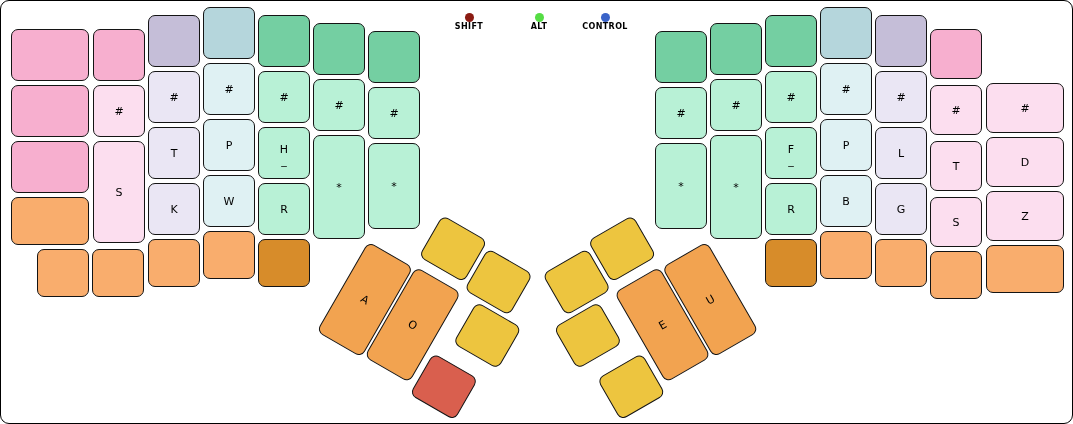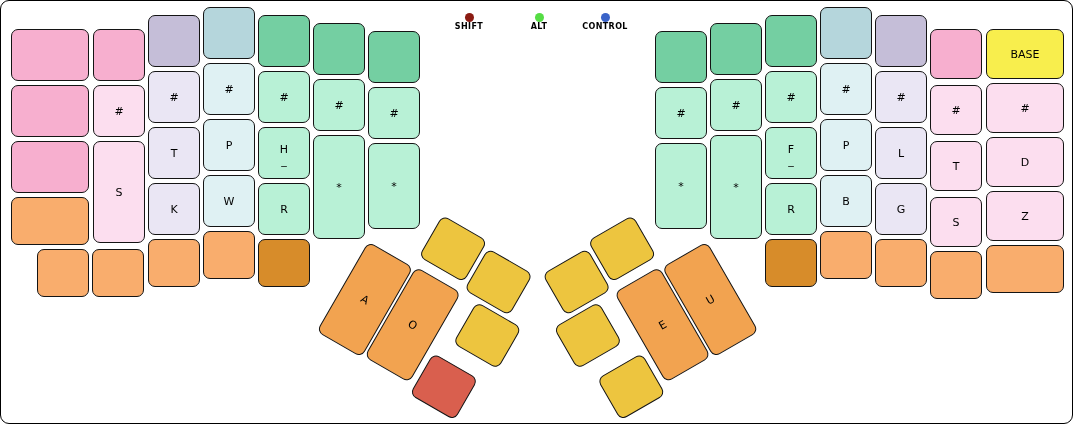--- a/index.html
+++ b/index.html
@@ -177,23 +177,20 @@
     <div class="key" style="left: 929px; top: 84px; width: 52px; height: 50px; background: rgb(252, 222, 239);">
       <span class="klabel">#</span>
     </div>
     <div class="key" style="left: 929px; top: 140px; width: 52px; height: 50px; background: rgb(252, 222, 239);">
       <span class="klabel">T</span>
     </div>
     <div class="key" style="left: 929px; top: 196px; width: 52px; height: 50px; background: rgb(252, 222, 239);">
       <span class="klabel">S</span>
     </div>
     <div class="key" style="left: 929px; top: 250px; width: 52px; height: 48px; background: rgb(249, 173, 109);"></div>
-    <div class="key" style="left: 985px; top: 28px; width: 78px; height: 50px; background: rgb(248, 238, 77);">
-      <span class="klabel">BASE</span>
-    </div>
     <div class="key" style="left: 985px; top: 82px; width: 78px; height: 50px; background: rgb(252, 222, 239);">
       <span class="klabel">#</span>
     </div>
     <div class="key" style="left: 985px; top: 136px; width: 78px; height: 50px; background: rgb(252, 222, 239);">
       <span class="klabel">D</span>
     </div>
     <div class="key" style="left: 985px; top: 190px; width: 78px; height: 50px; background: rgb(252, 222, 239);">
       <span class="klabel">Z</span>
     </div>
     <div class="key" style="left: 985px; top: 244px; width: 78px; height: 48px; background: rgb(249, 173, 109);"></div>

